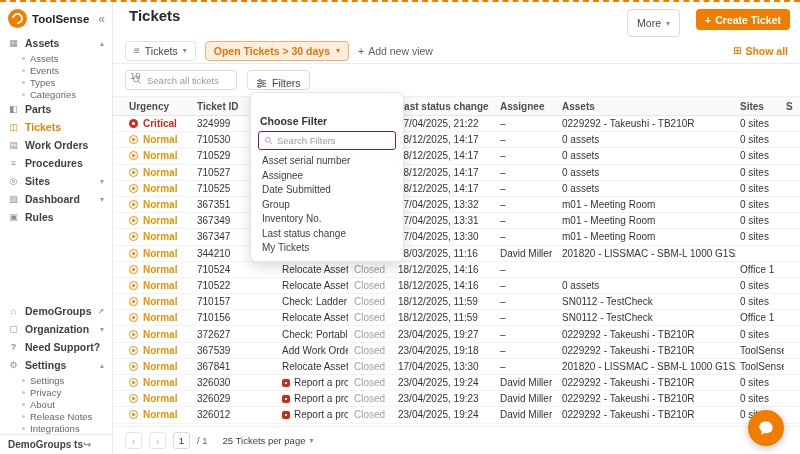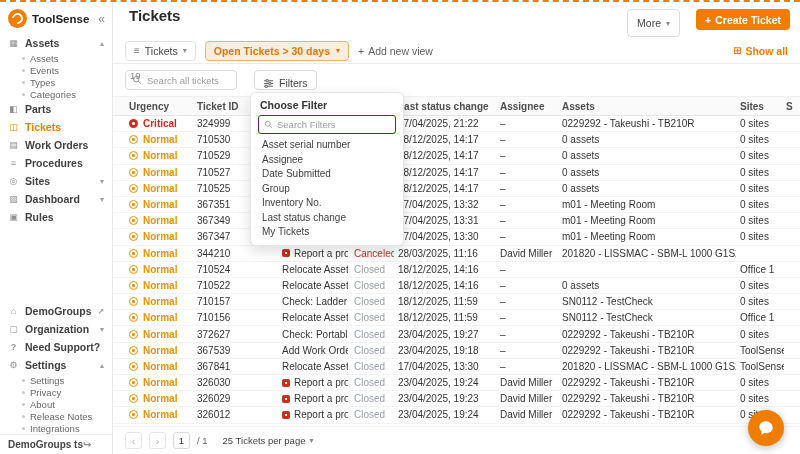--- a/index.html
+++ b/index.html
@@ -51,21 +51,21 @@
              background:#fff; padding:0 8px; font-size:10.5px; color:#444; cursor:pointer; }
   .tab-btn .ic { color:#777; font-size:10px; }
   .pill { display:flex; align-items:center; gap:6px; height:20px; border:1px solid #F3B168; border-radius:4px;
           background:#FCEEDD; padding:0 8px; font-size:10.5px; font-weight:bold; color:#E0760B; cursor:pointer; }
   .pill .caret { color:#E0760B; }
   .add-view { display:flex; align-items:center; gap:4px; font-size:10.5px; color:#5F5F5F; cursor:pointer; }
   .show-all { margin-left:auto; display:flex; align-items:center; gap:4px; font-size:10.5px; font-weight:bold;
               color:#F07D00; cursor:pointer; }
   .show-all .ic { font-size:10px; }
 
-  .toolbar { height:32px; display:flex; align-items:center; gap:17px; padding:0 12px; }
+  .toolbar { height:32px; display:flex; align-items:center; gap:10px; padding:0 12px; }
   .searchbox { width:112px; height:20px; border:1px solid #DCDCDC; border-radius:4px; display:flex;
                align-items:center; gap:5px; padding:0 6px; background:#fff; }
   .searchbox input, .fsearch input { border:none; outline:none; width:100%; font-size:9.5px;
                font-family:inherit; color:#333; background:transparent; }
   .searchbox input::placeholder, .fsearch input::placeholder { color:#9A9A9A; }
   .filters-btn { height:20px; display:flex; align-items:flex-end; gap:5px; border:1px solid #DCDCDC;
                  border-radius:4px; background:#fff; padding:0 8px; font-size:10.5px; color:#444; cursor:pointer; }
 
   
   .grid { display:grid; grid-template-columns:68px 85px 82px 46px 96px 66px 180px 48px 1fr; align-items:center; }
@@ -83,21 +83,21 @@
   .uic.critical { background:radial-gradient(circle at 50% 50%, #fff 0 1.2px, #CE2B1F 1.9px); }
   .uic.normal { border:1.5px solid #E8930C;
                 background:radial-gradient(circle at 50% 50%, #E8930C 0 1.2px, transparent 1.9px); }
   .alert-ic { width:8px; height:8px; border-radius:2px; margin-right:4px; flex:none;
               background:radial-gradient(circle at 50% 50%, #fff 0 1px, #CE2B1F 1.5px); }
   .st-canceled { color:#CE2B1F; }
   .st-closed { color:#9AA0A6; }
 
   
   .fmenu { position:absolute; left:137px; top:90px; width:154px; background:#fff; border:1px solid #E6E6E6;
-           border-radius:6px; box-shadow:0 5px 14px rgba(0,0,0,.14); z-index:40; padding:5px 5px 5px; }
+           border-radius:6px; box-shadow:0 5px 14px rgba(0,0,0,.14); z-index:40; padding:21px 5px 5px; }
   .fmenu-title { font-size:10.5px; font-weight:bold; color:#333; padding:1px 4px 4px; }
   .fsearch { height:19px; border:1px solid #701a75; border-radius:3px; display:flex; align-items:center;
              gap:4px; padding:0 5px; margin:0 2px 4px; }
   .fitem { height:14.5px; line-height:14.5px; padding:0 6px; font-size:10px; color:#3E3E3E;
            cursor:pointer; border-radius:3px; white-space:nowrap; overflow:hidden; }
 
   
   .pagebar { position:absolute; left:0; right:0; bottom:0; height:28px; display:flex; align-items:center;
              gap:7px; padding:0 12px; background:#fff; border-top:1px solid #F3F3F3; }
   .pg-nav { width:17px; height:17px; border:1px solid #E4E4E4; border-radius:3px; color:#B5B5B5;

